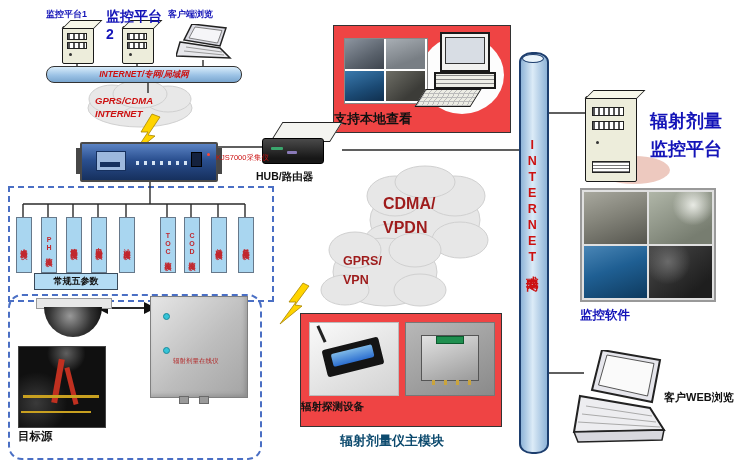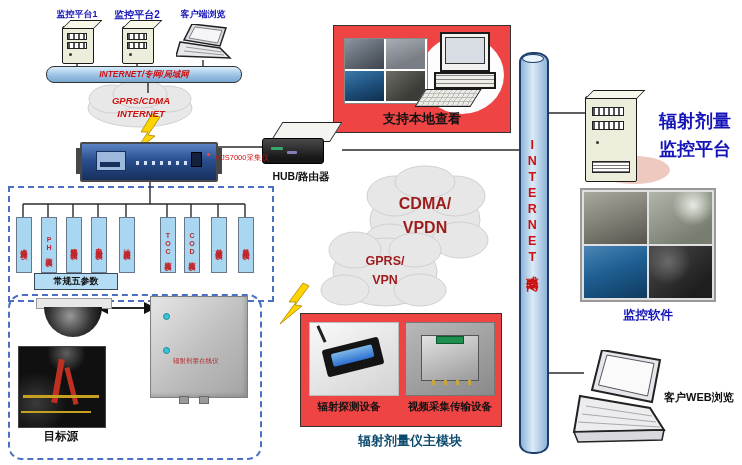--- a/index.html
+++ b/index.html
@@ -1,18 +1,18 @@
 <!DOCTYPE html>
 <html><head>
 <meta charset="utf-8">
 <style>
   html,body{margin:0;padding:0;background:#fff;font-family:"Liberation Sans","DejaVu Sans",sans-serif;}
   .stage{position:relative;width:742px;height:465px;background:#ffffff;outline:1px solid #c8c8c8;overflow:hidden;}
   .abs{position:absolute;}
-  .center{text-align:center;}
+  .center{}
   .pre{white-space:pre-line;}
   .lbl-blue{color:#1414b8;font-weight:bold;}
   .lbl-red{color:#cc1111;font-weight:bold;font-style:italic;}
   .lbl-black{color:#111111;font-weight:bold;}
   .lbl-darkred{color:#9e1b1b;font-weight:bold;}
 
   
   .bus{border:1.5px solid #333;border-radius:8px;background:linear-gradient(180deg,#d8ecfa 0%,#9cc3e6 55%,#7aa6cf 100%);
        display:flex;align-items:center;justify-content:center;font-size:8.5px;}
 
@@ -151,21 +151,21 @@
     <g fill="#111">
       <polygon points="96,308 108,302 108,314"></polygon>
       <polygon points="156,308 144,302 144,314"></polygon>
     </g>
 
     <polygon fill="#ffd400" stroke="#a88400" stroke-width="0.8" points="152,114 141,132 148,132 134,153 155,136 148,135 160,117"></polygon>
     <polygon fill="#ffd400" stroke="#a88400" stroke-width="0.8" points="303,283 289,302 296,302 280,324 302,306 295,305 309,286"></polygon>
   </svg>
 
   <div class="abs lbl-blue center" style="left:46px;top:8px;width:62px;font-size:9px;z-index:3">监控平台1</div>
-  <div class="abs lbl-blue center" style="left:106px;top:8px;width:62px;font-size:10px;z-index:3">监控平台2</div>
+  <div class="abs lbl-blue center" style="left:106px;top:8px;width:62px;font-size:14px;z-index:3">监控平台2</div>
   <div class="abs lbl-blue center" style="left:168px;top:8px;width:70px;font-size:9px;z-index:3">客户端浏览</div>
 
   <div class="abs tower" style="left:62px;top:26px;width:30px;height:36px;z-index:2">
     <div class="bay" style="left:4px;top:6px;width:18px"></div>
     <div class="bay" style="left:4px;top:15px;width:18px"></div>
     <div class="dot" style="left:6px;top:26px"></div>
   </div>
   <div class="abs tower" style="left:122px;top:26px;width:30px;height:36px;z-index:2">
     <div class="bay" style="left:4px;top:6px;width:18px"></div>
     <div class="bay" style="left:4px;top:15px;width:18px"></div>
@@ -290,21 +290,20 @@
     <div class="abs vid-photo" style="left:104px;top:8px;width:88px;height:72px">
       <div class="vid-body">
         <div class="vid-conn"></div>
         <div class="pin" style="left:10px"></div>
         <div class="pin" style="left:22px"></div>
         <div class="pin" style="left:34px"></div>
         <div class="pin" style="left:46px"></div>
       </div>
     </div>
     <div class="abs lbl-black center" style="left:0;top:86px;width:96px;font-size:10.5px">辐射探测设备</div>
-    <div class="abs lbl-black center" style="left:98px;top:86px;width:102px;font-size:10.5px">视频采集传输设备</div>
   </div>
   <div class="abs center" style="left:340px;top:432px;width:140px;font-size:13px;color:#0c4a6e;font-weight:600;z-index:3">辐射剂量仪主模块</div>
 
   <div class="abs cyl" style="left:519px;top:52px;width:26px;height:398px;z-index:2"></div>
   <div class="abs cyl-cap" style="left:522px;top:54px;width:20px;height:7px;z-index:3"></div>
   <div class="abs" style="left:517px;top:138px;width:30px;height:240px;display:flex;justify-content:center;z-index:3">
     <span class="cyl-label">INTERNET或专网</span>
   </div>
 
   <div class="abs shadow-pink" style="left:598px;top:156px;width:72px;height:28px;z-index:1"></div>

